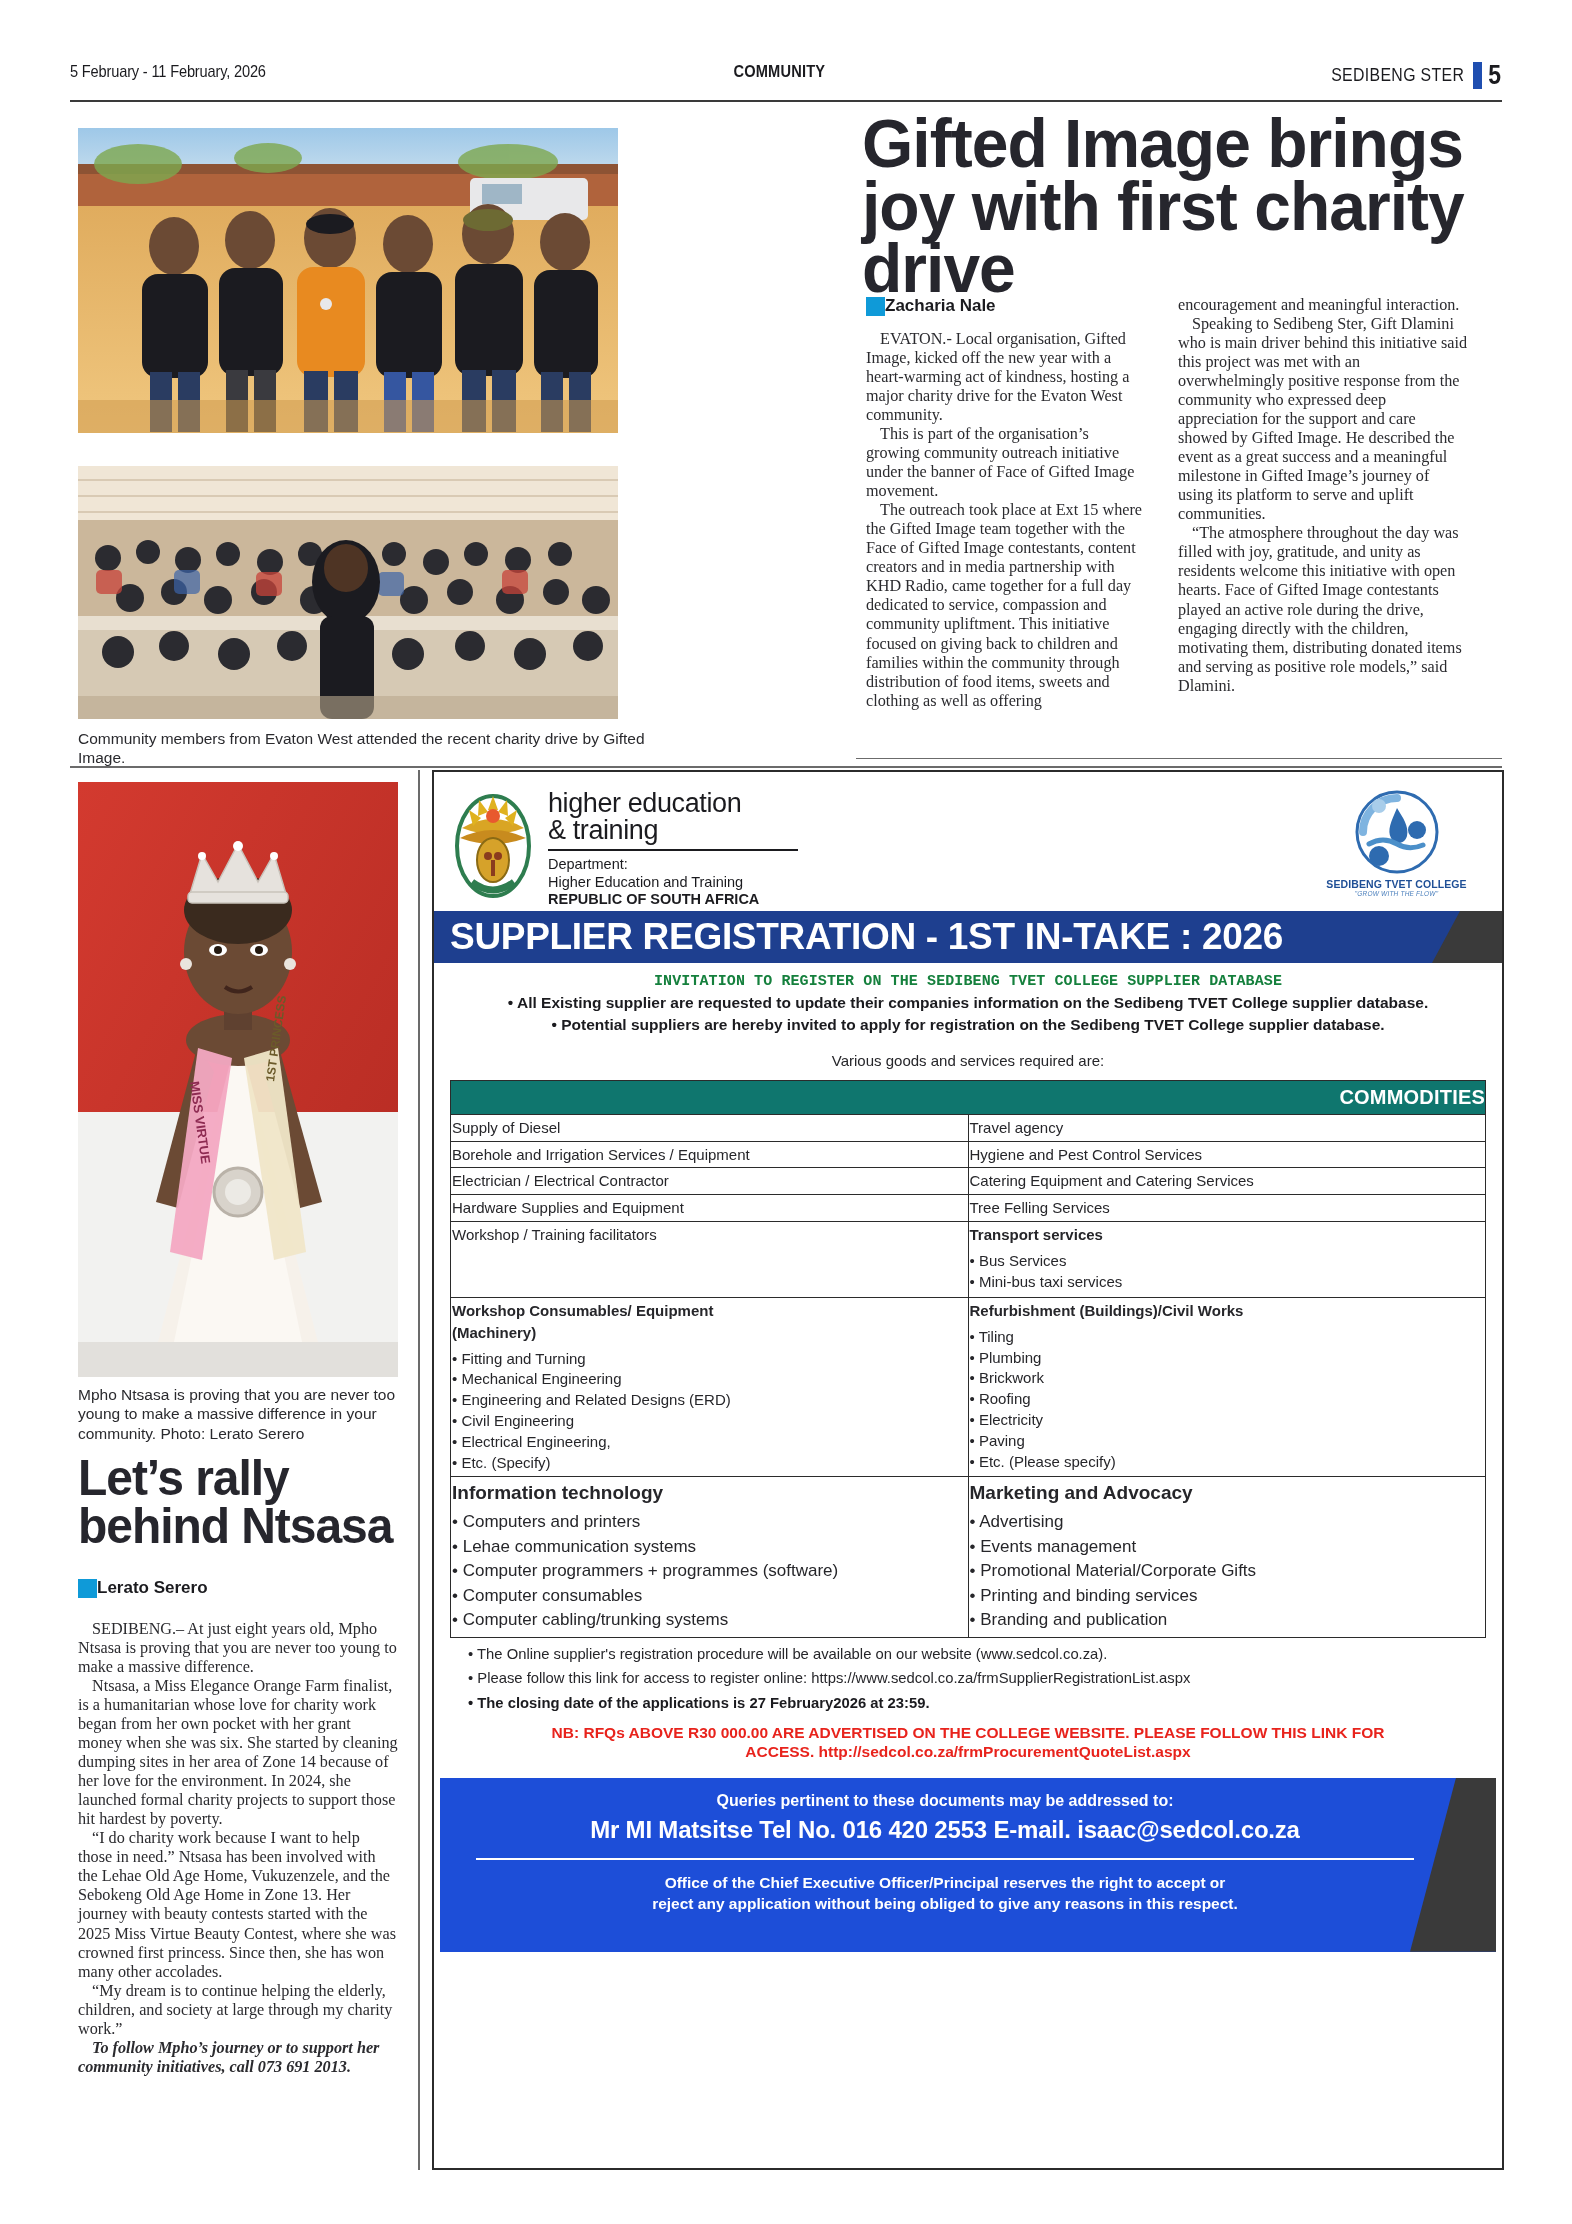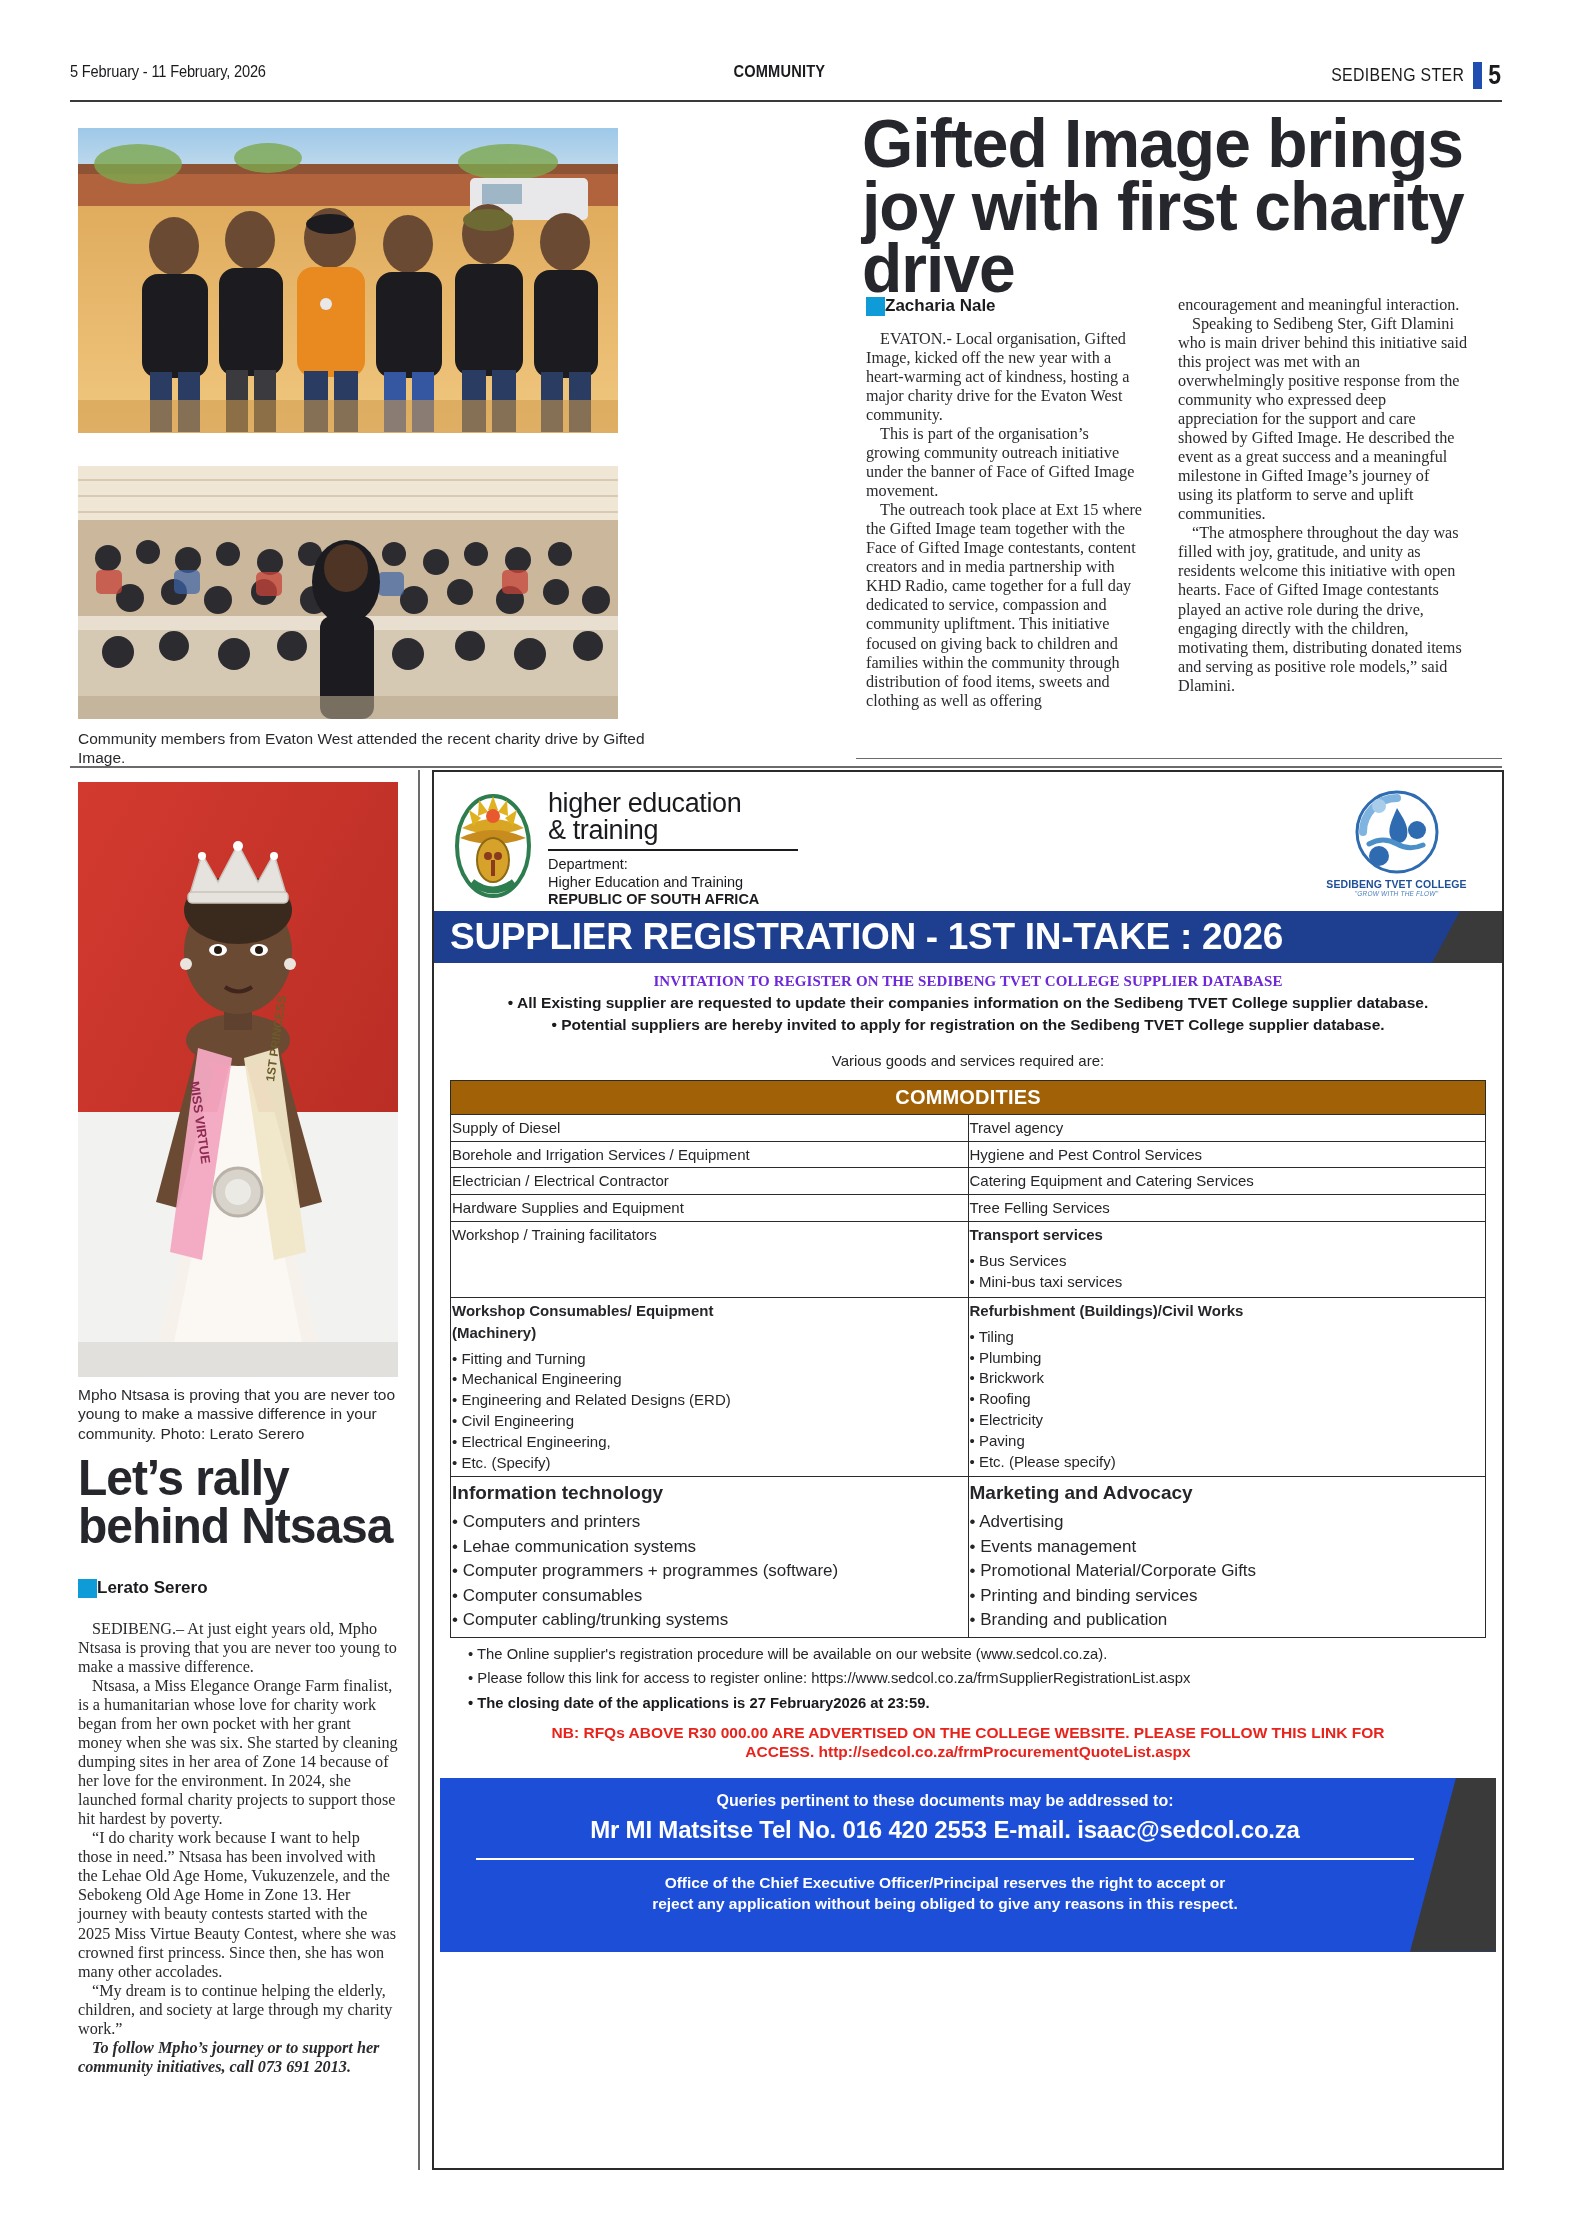--- a/index.html
+++ b/index.html
@@ -115,37 +115,37 @@
     font-weight:bold; font-size:37px; letter-spacing:-0.3px;
     transform:scaleX(1.0); white-space:nowrap;
   }
   .ad-title-wrap .corner {
     position:absolute; right:0; top:0; width:70px; height:52px; background:#3a3a3a;
     clip-path:polygon(28px 0, 70px 0, 70px 52px, 0 52px);
   }
 
   .ad-body { padding:10px 16px 0 16px; }
   .inv {
-    text-align:center; color:#6d28d9; font-weight:bold; font-size:15px;
-    font-family:Liberation Serif, serif;
+    text-align:center; color:#15803d; font-weight:bold; font-size:15px;
+    font-family:Liberation Mono, monospace;
     letter-spacing:0.1px; margin-bottom:4px;
   }
   .bullet-line {
     text-align:center; font-weight:bold; font-size:15.5px; line-height:1.22;
     font-family:"Liberation Sans Narrow","Liberation Sans",sans-serif;
     color:#1b1b1f; margin-bottom:3px;
   }
   .various {
     text-align:center; font-size:15px; margin:17px 0 11px 0; color:#26262a;
     font-family:"Liberation Sans Narrow","Liberation Sans",sans-serif;
   }
 
   table.comm { width:100%; border-collapse:collapse; border:1.5px solid #2b2b2b; table-layout:fixed; }
   table.comm th {
-    background:#a16207; color:#fff; text-align:center; padding:5px 0;
+    background:#0f766e; color:#fff; text-align:right; padding:5px 0;
     font-family:"Liberation Sans Narrow","Liberation Sans",sans-serif;
     font-weight:bold; font-size:20px; letter-spacing:0.2px;margin-left:20px;
   }
   table.comm td {
     border:1.2px solid #2b2b2b; padding:3px 1px; vertical-align:top;
     font-family:"Liberation Sans Narrow","Liberation Sans",sans-serif;
     font-size:15px; line-height:1.32; color:#26262a;
   }
   table.comm td.big { font-size:17px; }
   table.comm td .hd { font-weight:bold; display:block; margin-bottom:2px; }

